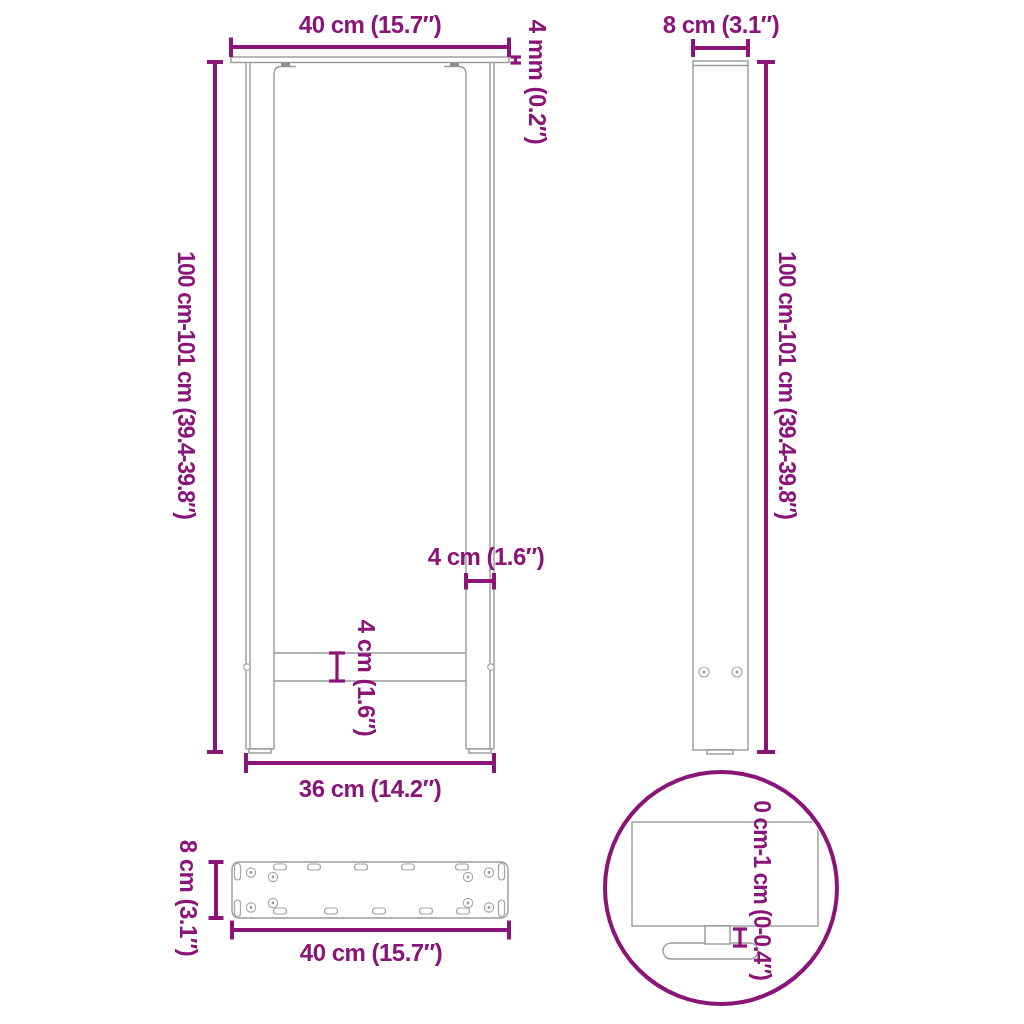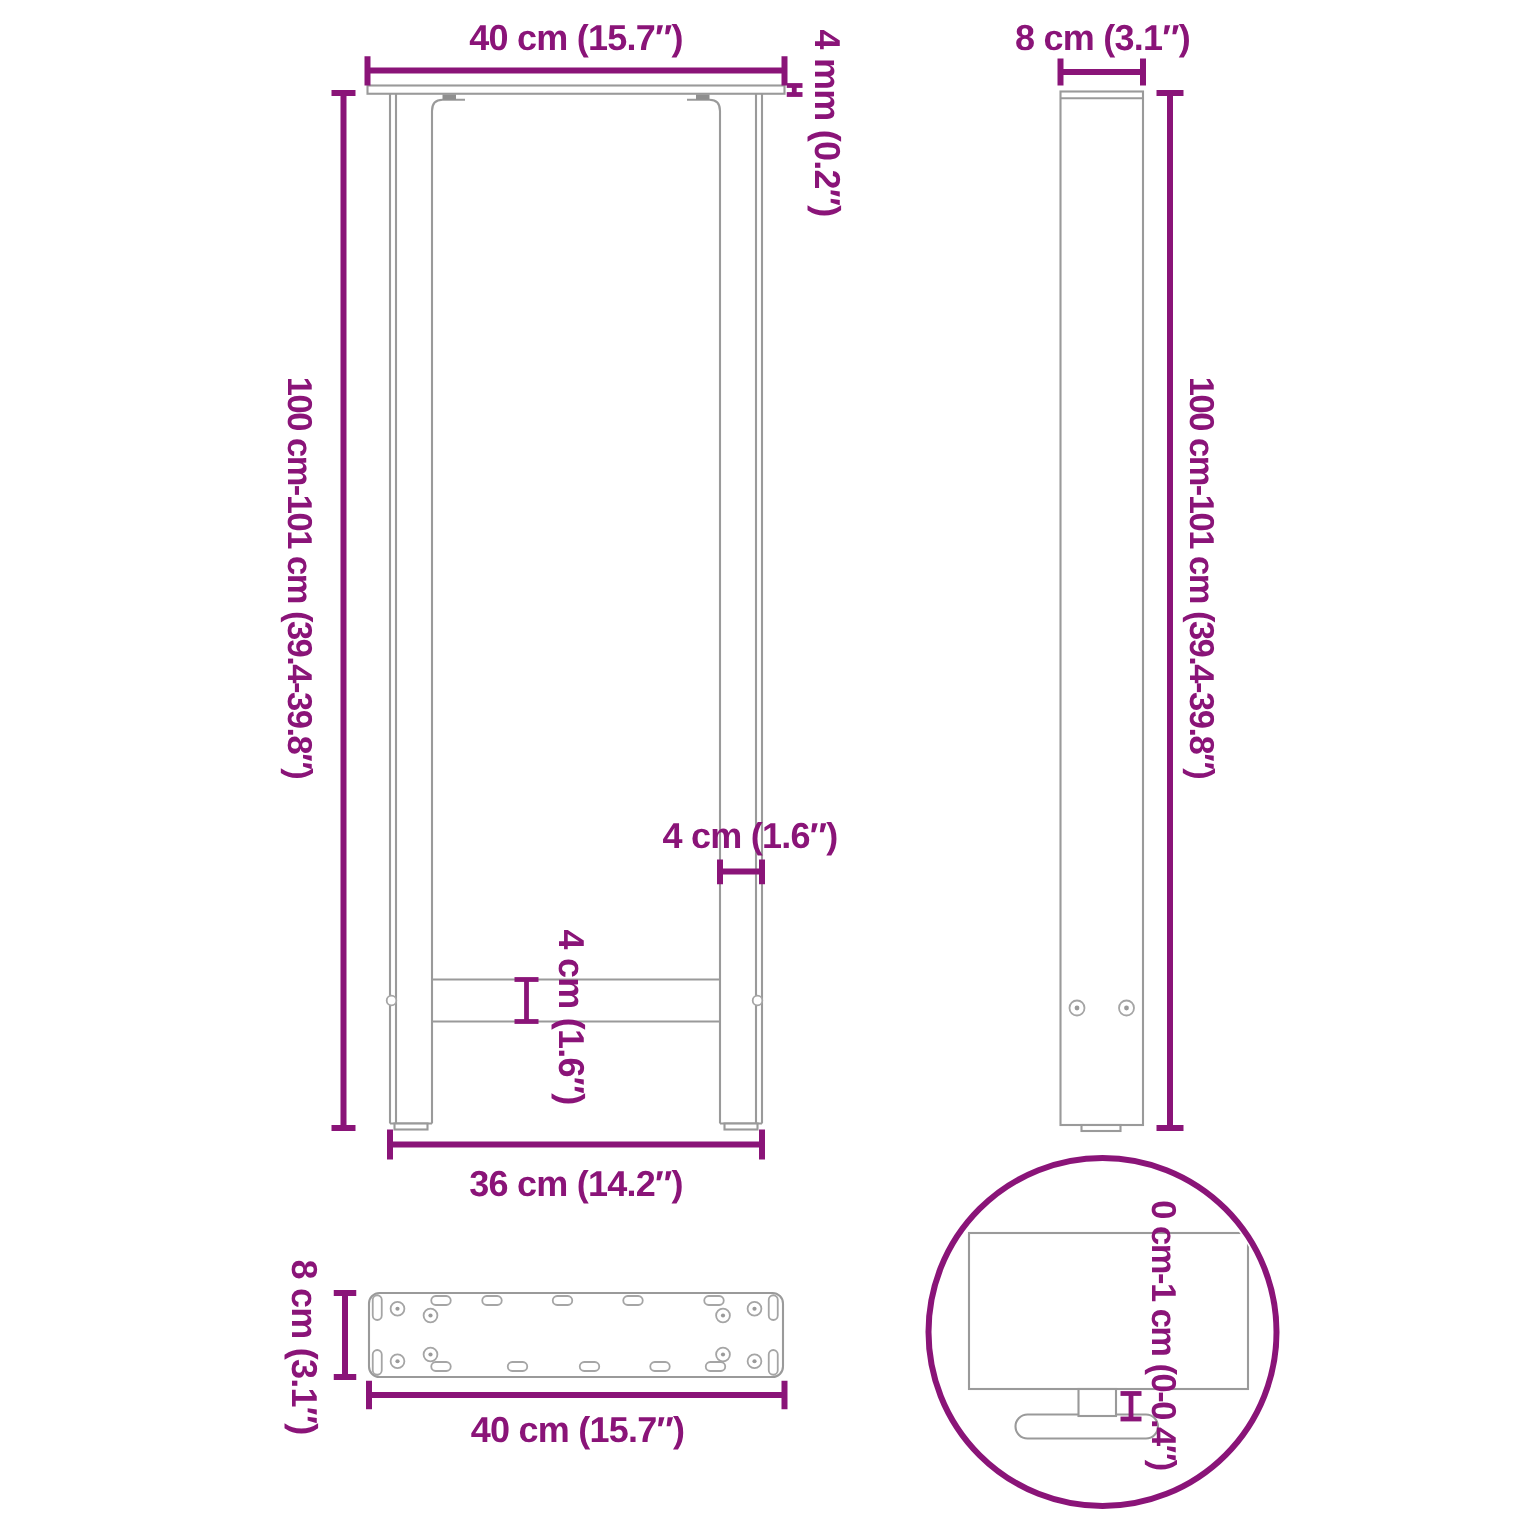--- a/index.html
+++ b/index.html
@@ -1,21 +1,21 @@
 <!DOCTYPE html>
 <html style="--dimension-accent: #8A1478; --drawing-line: #9A9A9A; --background: #FFFFFF;"><head>
 <meta charset="utf-8">
 <style>
   :root{
     --dimension-accent:#8A1478;
     --drawing-line:#9A9A9A;
     --background:#FFFFFF;
   }
   html,body{margin:0;padding:0;background:var(--background);}
-  .stage{position:relative;width:988px;height:1024px;background:var(--background);overflow:hidden;padding-left:14px;}
+  .stage{position:relative;width:988px;height:1024px;background:var(--background);overflow:hidden;}
   svg{display:block;}
   .dim{stroke:var(--dimension-accent);stroke-width:4;fill:none;stroke-linecap:butt;}
   .dim-thin{stroke:var(--dimension-accent);stroke-width:3.2;fill:none;}
   .lbl{fill:var(--dimension-accent);font-family:"Liberation Sans",sans-serif;
        font-weight:bold;font-size:24px;letter-spacing:-0.5px;}
   .lbl-long{font-size:23px;letter-spacing:-1px;}
   .draw{stroke:var(--drawing-line);fill:none;stroke-width:1.4;}
   .draw-fill{stroke:var(--drawing-line);fill:#fff;stroke-width:1.4;}
   .hole{stroke:#a5a5a5;fill:#fff;stroke-width:1.2;}
   .hole-dot{fill:#9a9a9a;stroke:none;}

